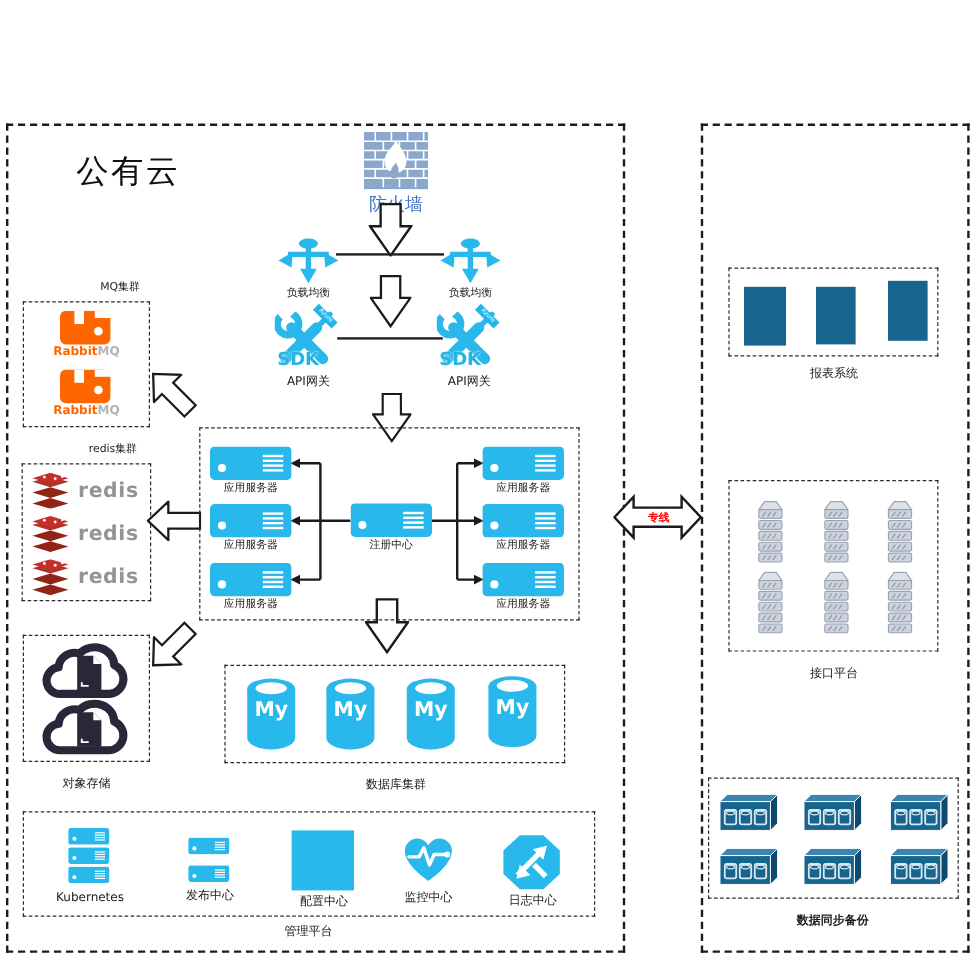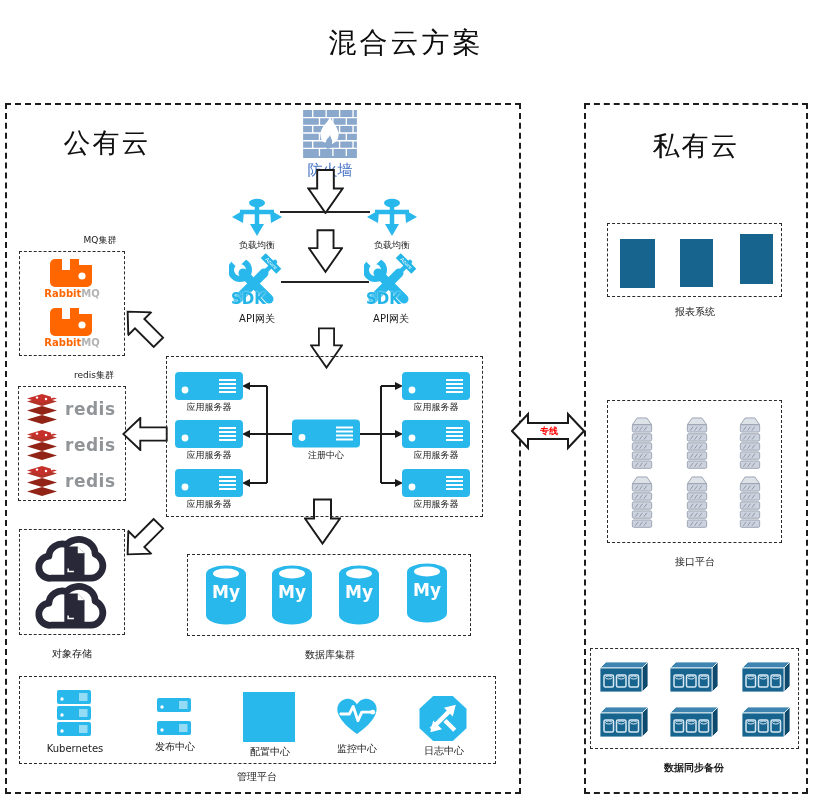--- a/index.html
+++ b/index.html
@@ -127,26 +127,24 @@
       <rect x="18.5" y="15" width="9.5" height="12" rx="1.5" fill="none" stroke="#d8e8f3" stroke-width="1.5"></rect>
       <ellipse cx="23.25" cy="17.5" rx="3.4" ry="1.5" fill="none" stroke="#d8e8f3" stroke-width="1"></ellipse>
       <rect x="31" y="15" width="9.5" height="12" rx="1.5" fill="none" stroke="#d8e8f3" stroke-width="1.5"></rect>
       <ellipse cx="35.75" cy="17.5" rx="3.4" ry="1.5" fill="none" stroke="#d8e8f3" stroke-width="1"></ellipse>
     </symbol>
   </defs>
 </svg>
 
 <div id="canvas">
 
-  <div class="page-title">混合云方案</div>
 
   <div class="dashed" style="left:5px;top:103px;width:512px;height:687px;"></div>
   <div class="dashed" style="left:584px;top:103px;width:220px;height:687px;"></div>
   <div class="cloud-title" style="left:107px;top:125px;">公有云</div>
-  <div class="cloud-title" style="left:696px;top:128px;">私有云</div>
 
   <svg class="abs" style="left:303px;top:110px;" width="54" height="48">
       <use href="#sym-firewall"></use>
     </svg>
   <div class="fw-lbl" style="left:330px;top:161px;">防火墙</div>
 
   <svg class="abs" style="left:307px;top:169px;" width="37" height="45">
       <use href="#sym-arrow-down"></use>
     </svg>
   <div class="hline" style="left:280px;top:211px;width:90px;"></div>

